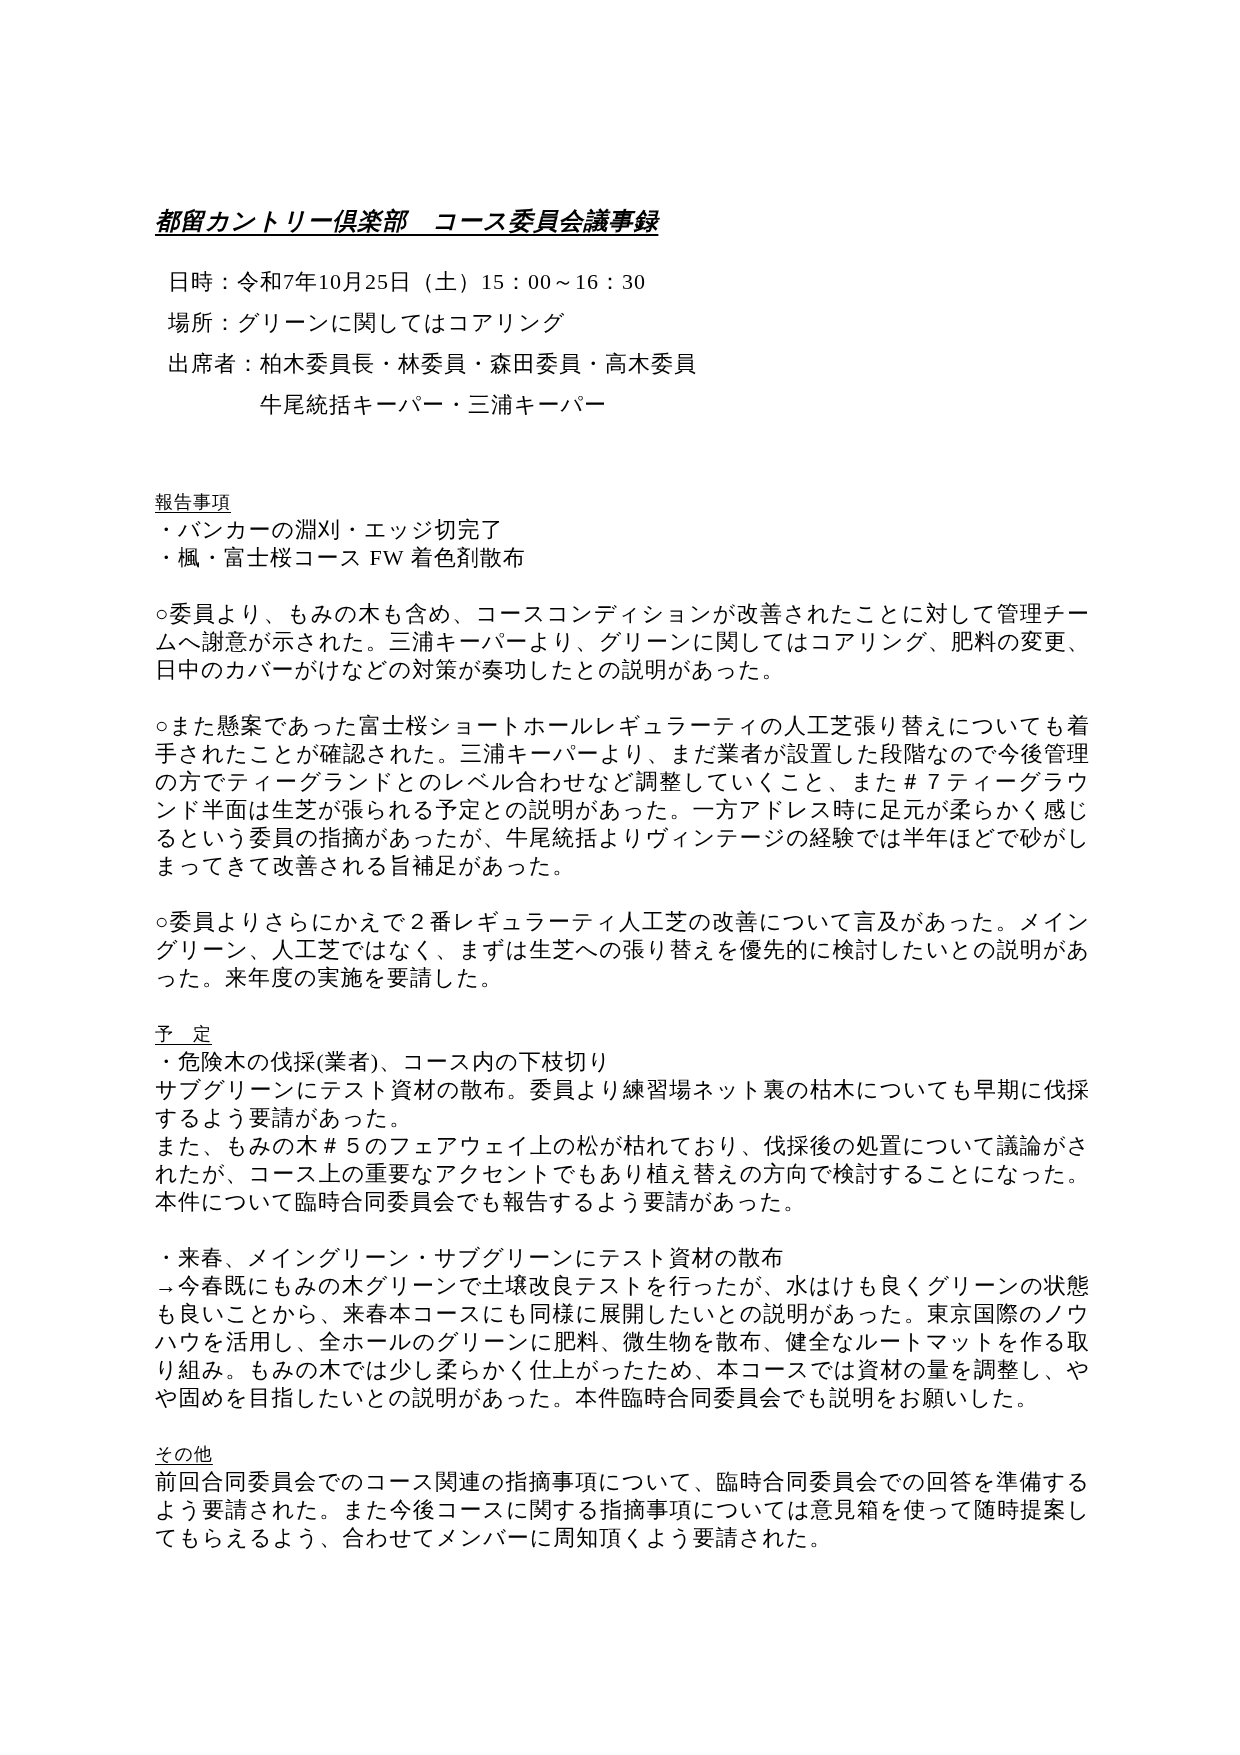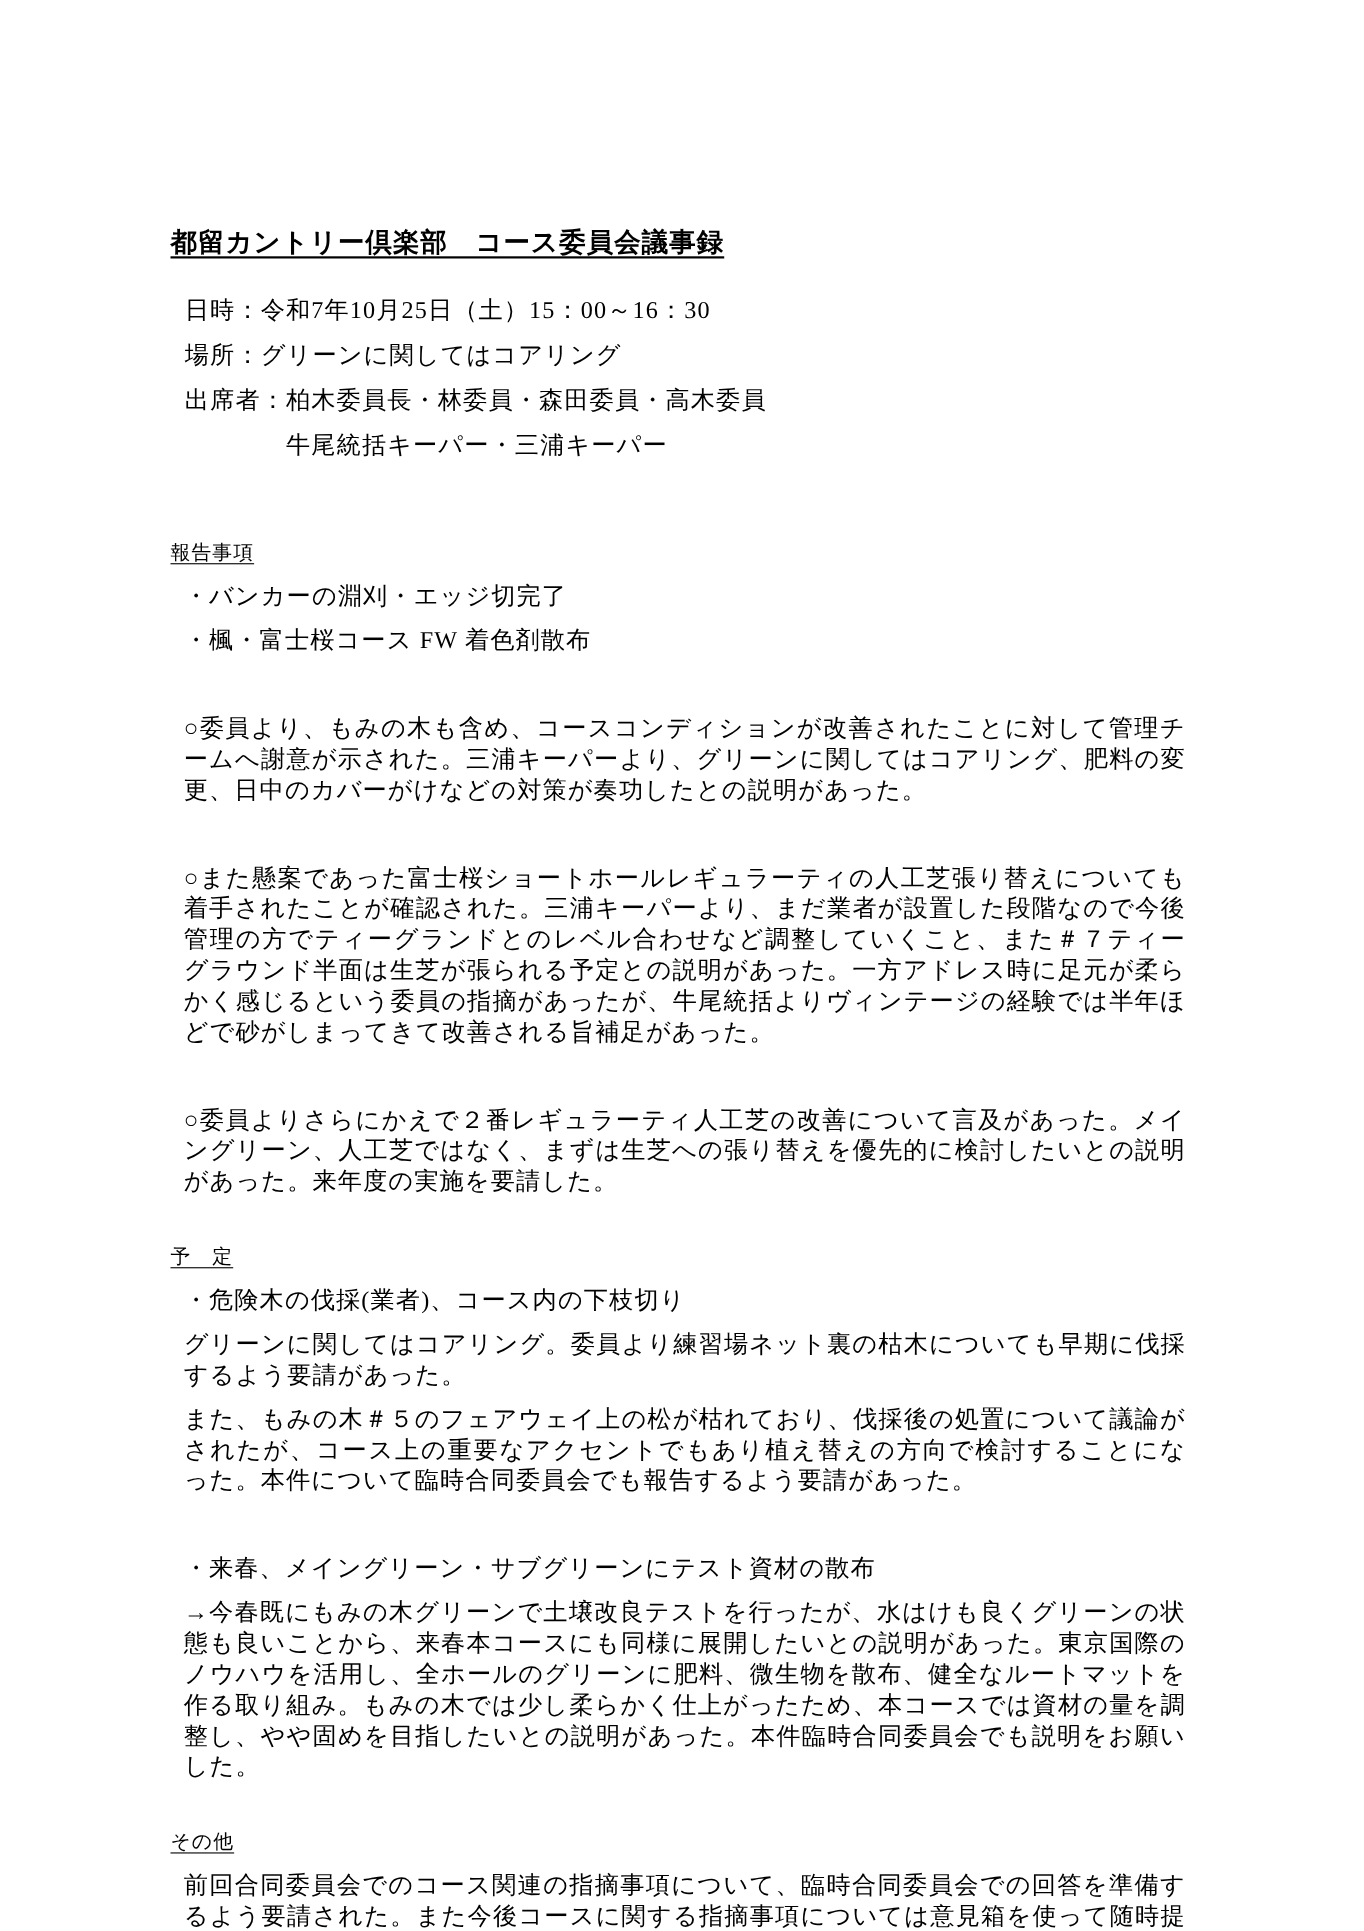--- a/index.html
+++ b/index.html
@@ -28,40 +28,41 @@
   }
   .doc-title {
     font-size: 24px;
     line-height: 33px;
     font-weight: bold;
     margin: 0 0 30px 0;
     text-decoration: underline;
     text-decoration-skip-ink: none;
     text-underline-offset: 5px;
     white-space: pre-wrap;
+    font-style: italic;
   }
   .meta-line {
     margin: 13px;
     white-space: pre-wrap;
   }
   .indent-4 {
     padding-left: 92px;
   }
   .section-heading {
     font-size: 18px;
     line-height: 28px;
     font-weight: normal;
     margin: 0;
     text-decoration: underline;
     text-decoration-skip-ink: none;
     text-underline-offset: 4px;
     white-space: pre-wrap;
   }
   .para {
-    margin: 12px;
+    margin: 0;
     white-space: pre-wrap;
     overflow-wrap: break-word;
   }
   .blank-1 { height: 28px; }
   .blank-2 { height: 56px; }
 </style>
 </head>
 <body>
 
 <div class="content">
@@ -87,21 +88,21 @@
     <div class="para">○また懸案であった富士桜ショートホールレギュラーティの人工芝張り替えについても着手されたことが確認された。三浦キーパーより、まだ業者が設置した段階なので今後管理の方でティーグランドとのレベル合わせなど調整していくこと、また＃７ティーグラウンド半面は生芝が張られる予定との説明があった。一方アドレス時に足元が柔らかく感じるという委員の指摘があったが、牛尾統括よりヴィンテージの経験では半年ほどで砂がしまってきて改善される旨補足があった。</div>
     <div class="blank-1"></div>
     <div class="para">○委員よりさらにかえで２番レギュラーティ人工芝の改善について言及があった。メイングリーン、人工芝ではなく、まずは生芝への張り替えを優先的に検討したいとの説明があった。来年度の実施を要請した。</div>
   </section>
 
   <div class="blank-1"></div>
 
   <section>
     <h2 class="section-heading">予　定</h2>
     <div class="para">・危険木の伐採(業者)、コース内の下枝切り</div>
-    <div class="para">グリーンに関してはコアリング。委員より練習場ネット裏の枯木についても早期に伐採するよう要請があった。</div>
+    <div class="para">サブグリーンにテスト資材の散布。委員より練習場ネット裏の枯木についても早期に伐採するよう要請があった。</div>
     <div class="para">また、もみの木＃５のフェアウェイ上の松が枯れており、伐採後の処置について議論がされたが、コース上の重要なアクセントでもあり植え替えの方向で検討することになった。本件について臨時合同委員会でも報告するよう要請があった。</div>
     <div class="blank-1"></div>
     <div class="para">・来春、メイングリーン・サブグリーンにテスト資材の散布</div>
     <div class="para">→今春既にもみの木グリーンで土壌改良テストを行ったが、水はけも良くグリーンの状態も良いことから、来春本コースにも同様に展開したいとの説明があった。東京国際のノウハウを活用し、全ホールのグリーンに肥料、微生物を散布、健全なルートマットを作る取り組み。もみの木では少し柔らかく仕上がったため、本コースでは資材の量を調整し、やや固めを目指したいとの説明があった。本件臨時合同委員会でも説明をお願いした。</div>
   </section>
 
   <div class="blank-1"></div>
 
   <section>
     <h2 class="section-heading">その他</h2>

